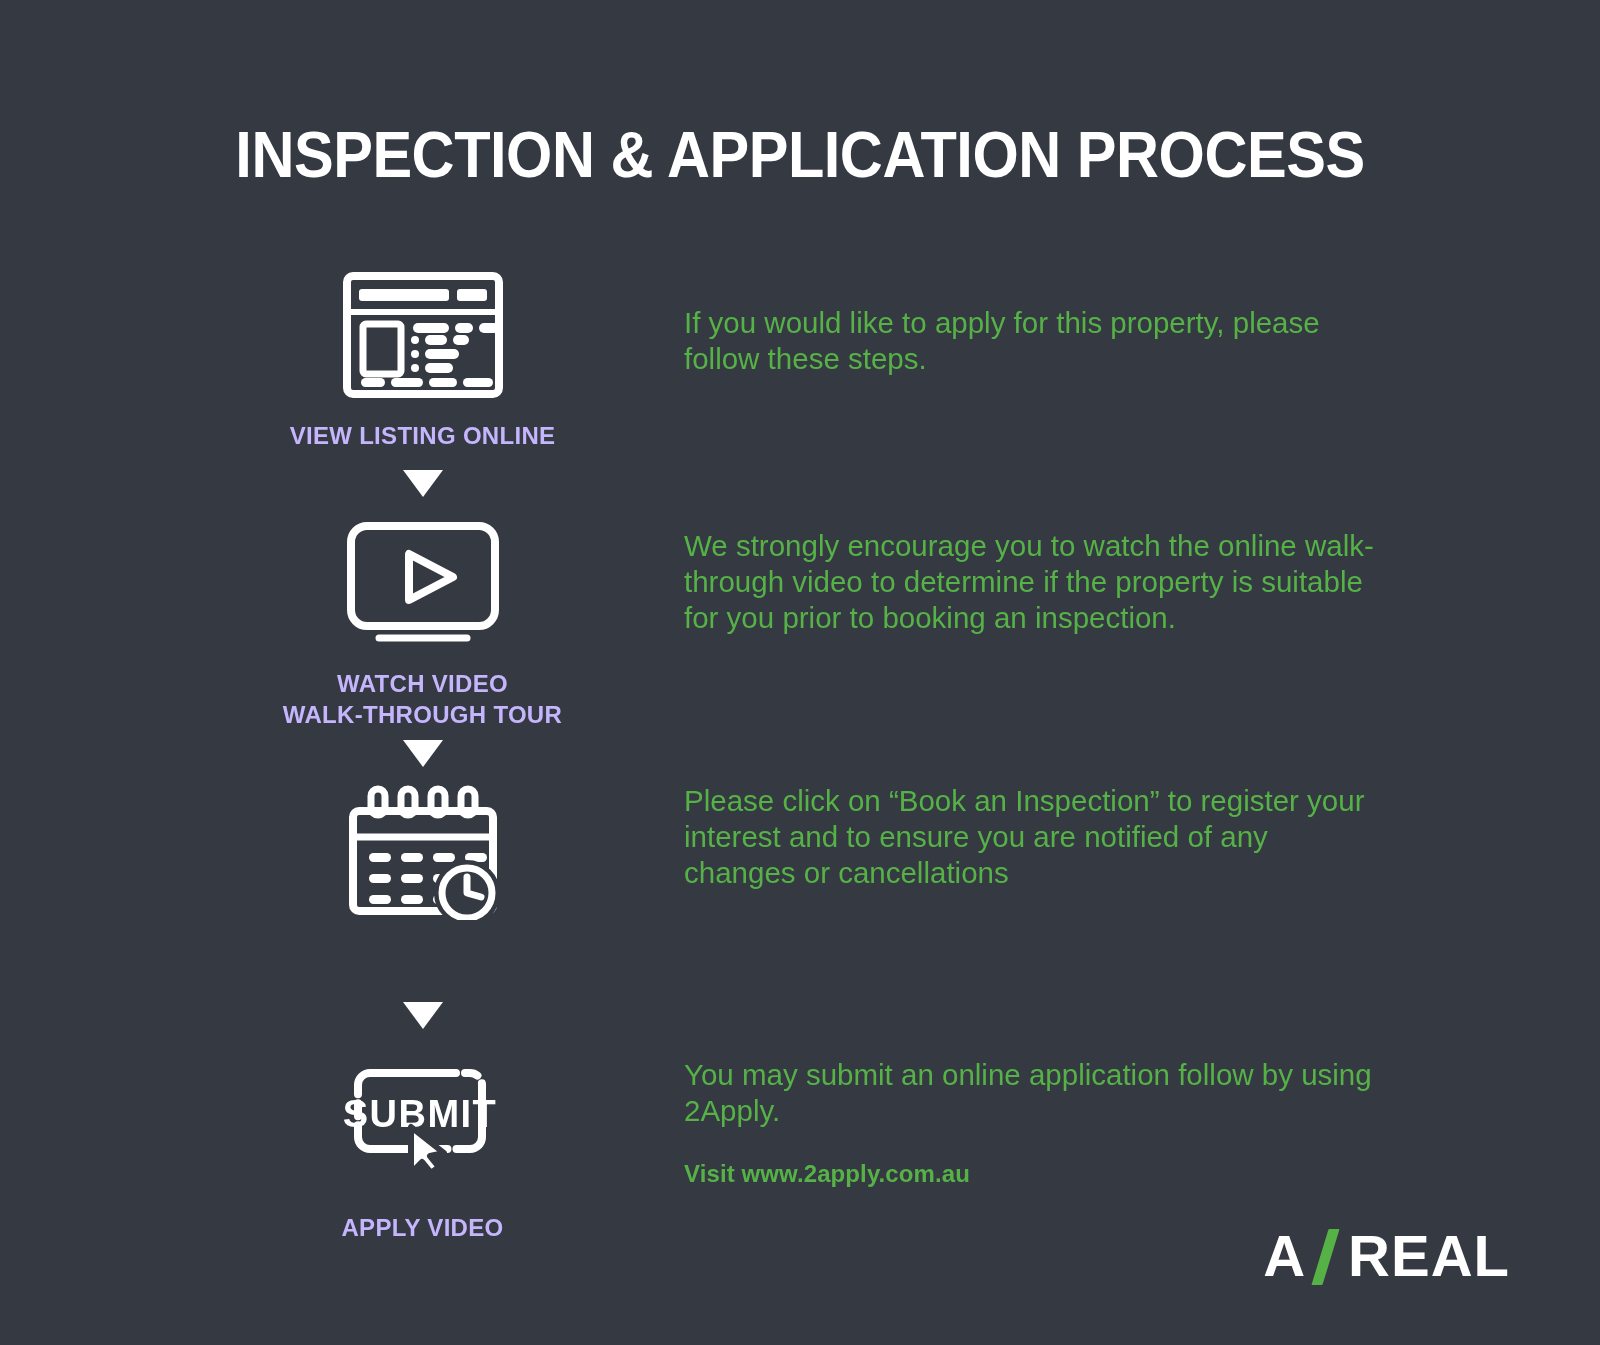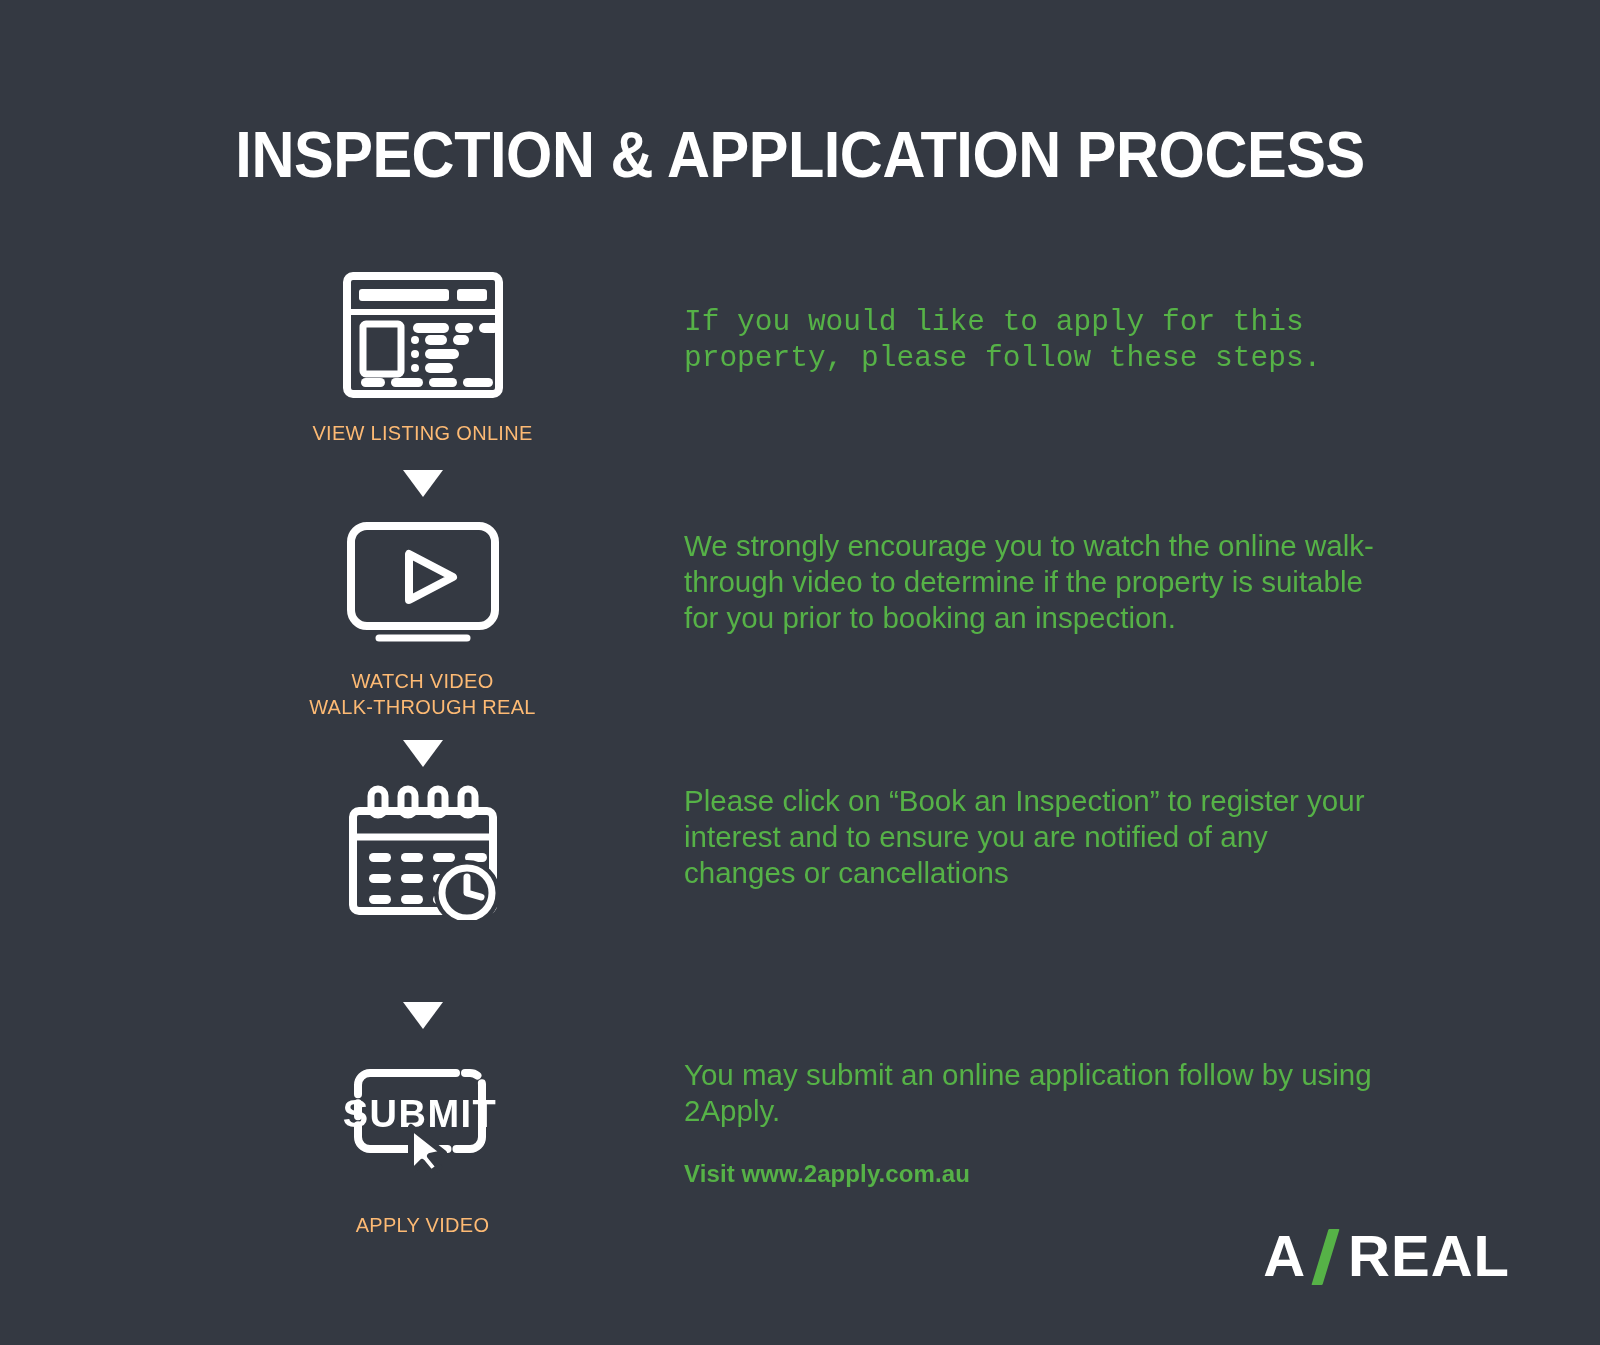--- a/index.html
+++ b/index.html
@@ -53,23 +53,23 @@
     text-align: center;
   }
   .step-icon {
     height: 145px;
     display: flex;
     align-items: center;
     justify-content: center;
   }
   .step-label {
     margin-top: 14px;
-    color: #fdba74;
-    font-size: 20px;
-    font-weight: normal;
+    color: #c4b5fd;
+    font-size: 24px;
+    font-weight: bold;
     letter-spacing: 0.3px;
     line-height: 1.28;
   }
   .arrow {
     position: absolute;
     left: 0;
     width: 345px;
     display: flex;
     justify-content: center;
   }
@@ -85,21 +85,21 @@
   
   .copy {
     position: absolute;
     left: 684px;
     width: 700px;
     color: #56b247;
     font-size: 29.5px;
     line-height: 1.22;
     font-weight: 400;
   }
-  .copy.p1 { top: 305px; font-family: Liberation Mono, monospace; }
+  .copy.p1 { top: 305px; }
   .copy.p2 { top: 528px; }
   .copy.p3 { top: 783px; }
   .copy.p4 { top: 1057px; }
 
   .visit {
     position: absolute;
     left: 684px;
     top: 1160px;
     color: #56b247;
     font-size: 24px;
@@ -183,21 +183,21 @@
     <div class="step" style="top:248px;">
       <div class="step-icon">
         <svg width="160" height="126" viewBox="0 0 160 126" aria-hidden="true">
           <rect x="8" y="6" width="144" height="100" rx="16" ry="16" fill="none" stroke="#ffffff" stroke-width="8"></rect>
           <path d="M66 34 L66 80 L110 57 Z" fill="none" stroke="#ffffff" stroke-width="8" stroke-linejoin="round"></path>
           <line x1="36" y1="118" x2="124" y2="118" stroke="#ffffff" stroke-width="7" stroke-linecap="round"></line>
         </svg>
       </div>
       <div class="step-label">
         <div>WATCH VIDEO</div>
-        <div>WALK-THROUGH REAL</div>
+        <div>WALK-THROUGH TOUR</div>
       </div>
     </div>
 
     <div class="arrow" style="top:478px;">
         <i></i>
       </div>
 
     <div class="step" style="top:518px;">
       <div class="step-icon">
         <svg width="160" height="135" viewBox="0 0 160 135" aria-hidden="true">

